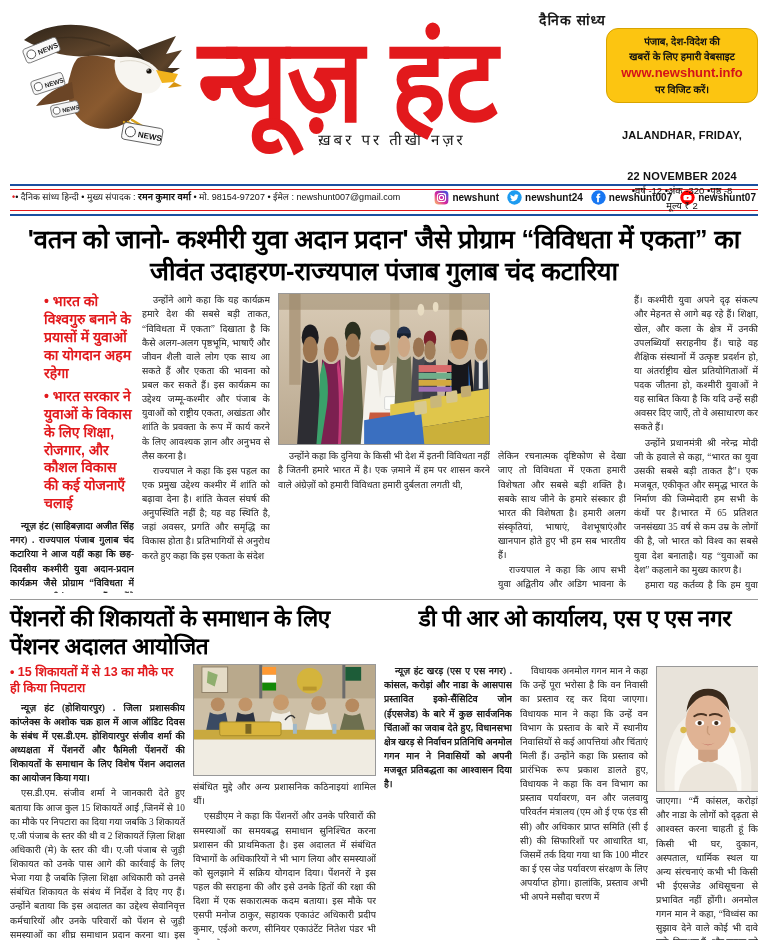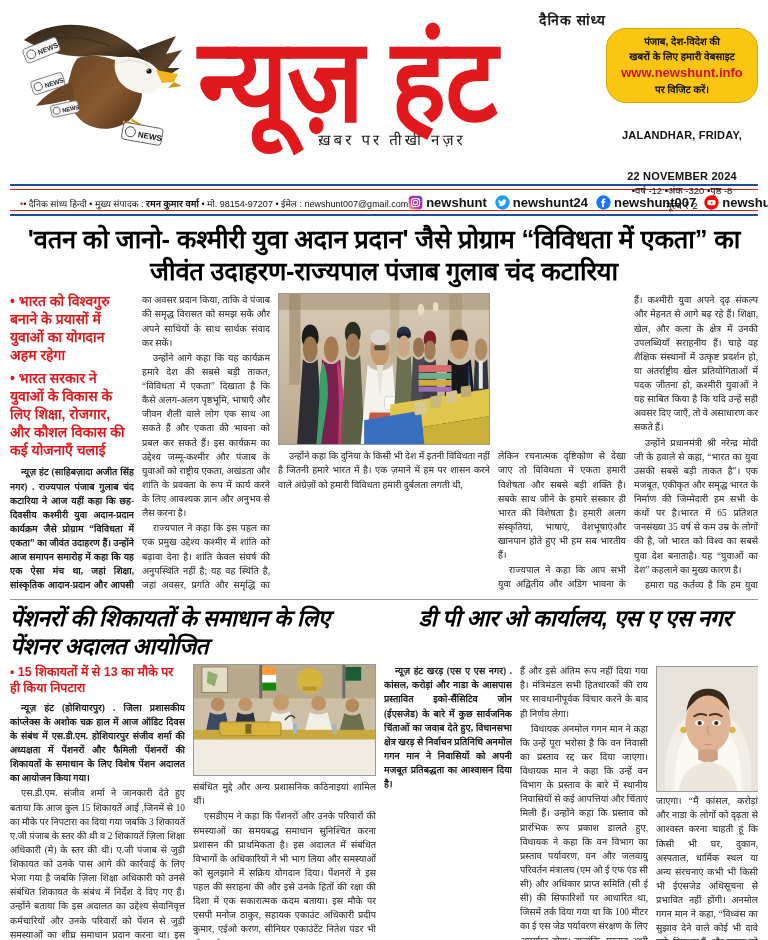--- a/index.html
+++ b/index.html
@@ -75,21 +75,21 @@
 
   .mast-right {
     flex: 0 0 152px;
     width: 152px;
     padding-top: 22px;
     text-align: center;
   }
   .web-box {
     background: #fcc511;
     border: 1px solid #d8a400;
-    border-radius: 20px;
+    border-radius: 12px;
     padding: 6px 5px 5px 5px;
     font-family: "Liberation Sans", sans-serif;
     font-size: 10px;
     font-weight: 700;
     line-height: 1.45;
     color: #111;
   }
   .web-url { color: #d4121a; font-size: 13px; display: block; }
   .date-line {
     margin-top: 24px;
@@ -107,24 +107,23 @@
     color: #111;
     line-height: 1.5;
   }
 
   
   .rule-blue { border-top: 2.4px solid #1a4fa0; margin: 0 0 3px 0; }
   .rule-blue2 { border-top: 2.4px solid #1a4fa0; margin: 3px 0 0 0; }
   .rule-red { border-top: 1.6px solid #e2191c; }
   .strip {
     display: flex;
-    align-items: flex-end;
+    align-items: flex-start;
     height: 20px;
     padding: 0 2px;
-    margin-left: 8px;
   }
   .contact {
     font-family: "Liberation Sans", sans-serif;
     font-size: 9px;
     color: #111;
     white-space: nowrap;
     flex: 0 0 auto;
   }
   .contact b { font-size: 9.5px; }
   .dot-red { color: #e2191c; font-weight: 700; }
@@ -133,21 +132,21 @@
     display: flex;
     align-items: center;
     justify-content: flex-end;
     gap: 8px;
   }
   .social {
     display: flex;
     align-items: center;
     gap: 3px;
     font-family: "Liberation Sans", sans-serif;
-    font-size: 13px;
+    font-size: 10px;
     font-weight: 600;
     color: #111;
   }
   .sicon { width: 15px; height: 15px; border-radius: 4px; display:block; }
 
   
   .headline1 {
     text-align: center;
     font-family: "Liberation Sans", sans-serif;
     font-size: 25.5px;
@@ -168,21 +167,21 @@
   }
   .col { overflow: hidden; }
   .bullets {
     color: #e2191c;
     font-family: "Liberation Sans", sans-serif;
     font-size: 14px;
     font-weight: 700;
     line-height: 1.28;
     margin-bottom: 6px;
   }
-  .bullets p { margin-bottom: 5px; }
+  .bullets p { margin-bottom: 5px; margin-left: 34px; }
   .body {
     font-family: "Liberation Serif", serif;
     font-size: 9.3px;
     line-height: 1.52;
     color: #1b1b1b;
     text-align: justify;
   }
   .body p { text-indent: 11px; margin-bottom: 1px; }
   .body p.noind { text-indent: 0; }
   .dateline { font-weight: 700; }
@@ -197,21 +196,20 @@
   .photo-body { margin-top: 4px; }
 
   .sep-rule { border-top: 1px solid #9a9a9a; margin: 6px 0 0 0; }
 
   
   .deck2 {
     display: grid;
     grid-template-columns: 372px 1fr;
     column-gap: 10px;
     padding-top: 5px;
-    font-style: italic;
   }
   .headline2 {
     font-family: "Liberation Sans", sans-serif;
     font-size: 22.5px;
     font-weight: 700;
     line-height: 1.22;
     color: #000;
     letter-spacing: -0.3px;
   }
   .headline3 {
@@ -403,21 +401,20 @@
         <p>• भारत को विश्वगुरु बनाने के प्रयासों में युवाओं का योगदान अहम रहेगा</p>
         <p>• भारत सरकार ने युवाओं के विकास के लिए शिक्षा, रोजगार, और कौशल विकास की कई योजनाएँ चलाई</p>
       </div>
       <div class="body">
         <p class="dateline">न्यूज़ हंट (साहिबज़ादा अजीत सिंह नगर) . राज्यपाल पंजाब गुलाब चंद कटारिया ने आज यहीं कहा कि छह-दिवसीय कश्मीरी युवा अदान-प्रदान कार्यक्रम जैसे प्रोग्राम “विविधता में एकता” का जीवंत उदाहरण हैं। उन्होंने आज समापन समारोह में कहा कि यह एक ऐसा मंच था, जहां शिक्षा, सांस्कृतिक आदान-प्रदान और आपसी समझ को बढ़ावा मिला। इसने जम्मू-कश्मीर के अनंतनाग, कुपवाड़ा, बारामुला, बड़गाम, श्रीनगर और पुलवामा जिलों से आए 132 प्रतिभाशाली युवाओं को एक साथ लाने</p>
       </div>
     </div>
 
     <div class="col">
       <div class="body">
-        <p class="noind">का अवसर प्रदान किया, ताकि वे पंजाब की समृद्ध विरासत को समझ सकें और अपने साथियों के साथ सार्थक संवाद कर सकें।</p>
         <p>उन्होंने आगे कहा कि यह कार्यक्रम हमारे देश की सबसे बड़ी ताकत, “विविधता में एकता” दिखाता है कि कैसे अलग-अलग पृष्ठभूमि, भाषाएँ और जीवन शैली वाले लोग एक साथ आ सकते हैं और एकता की भावना को प्रबल कर सकते हैं। इस कार्यक्रम का उद्देश्य जम्मू-कश्मीर और पंजाब के युवाओं को राष्ट्रीय एकता, अखंडता और शांति के प्रवक्ता के रूप में कार्य करने के लिए आवश्यक ज्ञान और अनुभव से लैस करना है।</p>
         <p>राज्यपाल ने कहा कि इस पहल का एक प्रमुख उद्देश्य कश्मीर में शांति को बढ़ावा देना है। शांति केवल संघर्ष की अनुपस्थिति नहीं है; यह वह स्थिति है, जहां अवसर, प्रगति और समृद्धि का विकास होता है। प्रतिभागियों से अनुरोध करते हुए कहा कि इस एकता के संदेश</p>
       </div>
     </div>
 
     <div class="col photo-col">
       <svg class="photo1" viewBox="0 0 370 152" preserveAspectRatio="none">
         <defs>
           <linearGradient id="hallG" x1="0" y1="0" x2="0" y2="1">
             <stop offset="0%" stop-color="#d9cbb6"></stop>
@@ -583,21 +580,20 @@
     </div>
 
     <div class="col">
       <div class="body">
         <p class="dateline">न्यूज़ हंट खरड़ (एस ए एस नगर) . कांसल, करोड़ां और नाडा के आसपास प्रस्तावित इको-सैंसिटिव जोन (ईएसजेड) के बारे में कुछ सार्वजनिक चिंताओं का जवाब देते हुए, विधानसभा क्षेत्र खरड़ से निर्वाचन प्रतिनिधि अनमोल गगन मान ने निवासियों को अपनी मजबूत प्रतिबद्धता का आश्वासन दिया है।</p>
       </div>
     </div>
 
     <div class="col">
       <div class="body">
-        <p class="noind">हैं और इसे अंतिम रूप नहीं दिया गया है। मंत्रिमंडल सभी हितधारकों की राय पर सावधानीपूर्वक विचार करने के बाद ही निर्णय लेगा।</p>
         <p>विधायक अनमोल गगन मान ने कहा कि उन्हें पूरा भरोसा है कि वन निवासी का प्रस्ताव रद्द कर दिया जाएगा। विधायक मान ने कहा कि उन्हें वन विभाग के प्रस्ताव के बारे में स्थानीय निवासियों से कई आपत्तियां और चिंताएं मिली हैं। उन्होंने कहा कि प्रस्ताव को प्रारंभिक रूप प्रकाश डालते हुए, विधायक ने कहा कि वन विभाग का प्रस्ताव पर्यावरण, वन और जलवायु परिवर्तन मंत्रालय (एम ओ ई एफ एंड सी सी) और अधिकार प्राप्त समिति (सी ई सी) की सिफारिशों पर आधारित था, जिसमें तर्क दिया गया था कि 100 मीटर का ई एस जेड पर्यावरण संरक्षण के लिए अपर्याप्त होगा। हालांकि, प्रस्ताव अभी भी अपने मसौदा चरण में</p>
       </div>
     </div>
 
     <div class="col">
       <svg class="portrait" viewBox="0 0 104 126" preserveAspectRatio="none">
         <rect width="104" height="126" fill="#e8e3da"></rect>
 
         <path d="M8 126 q-4-78 44-84 q48 6 44 84z" fill="#f2eee6"></path>
         <path d="M18 126 q-2-66 34-72 q36 6 34 72z" fill="#fbf9f4"></path>

